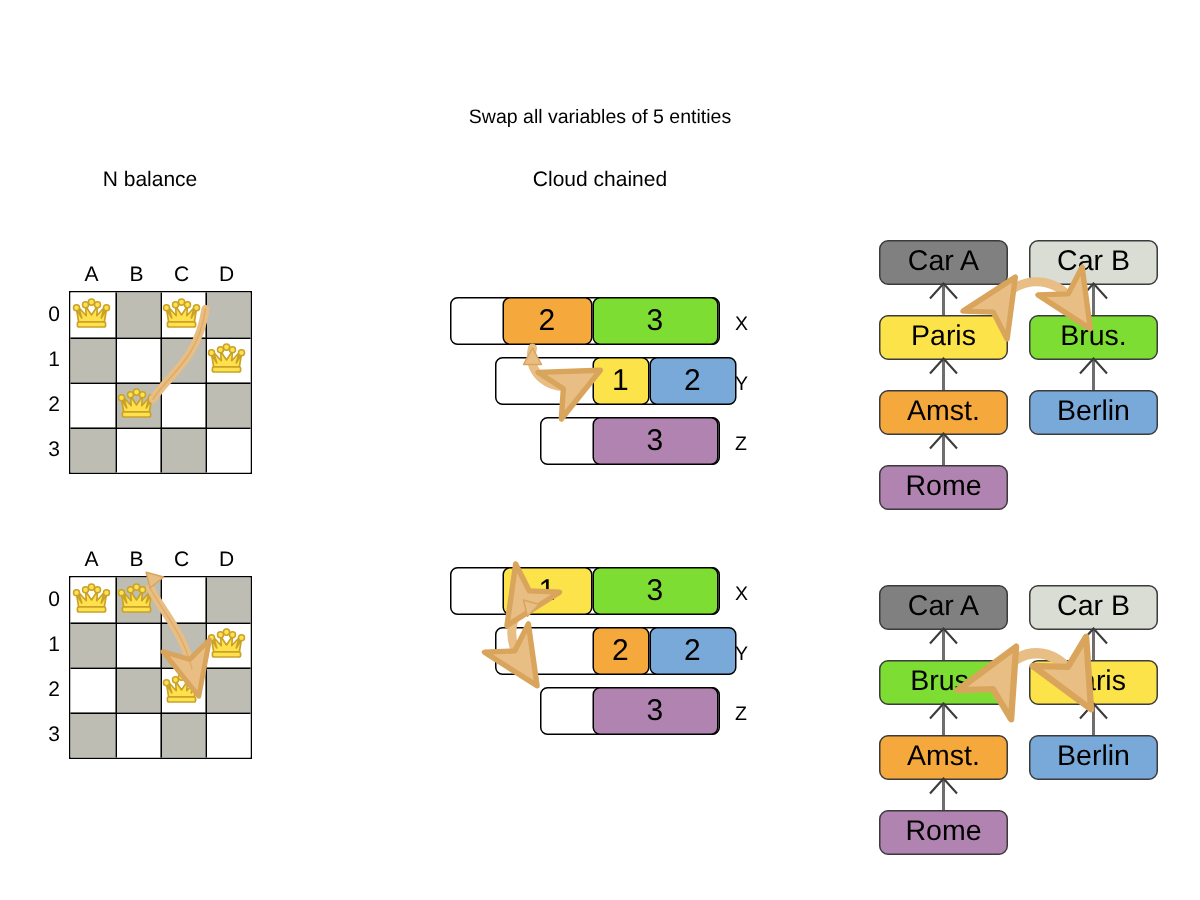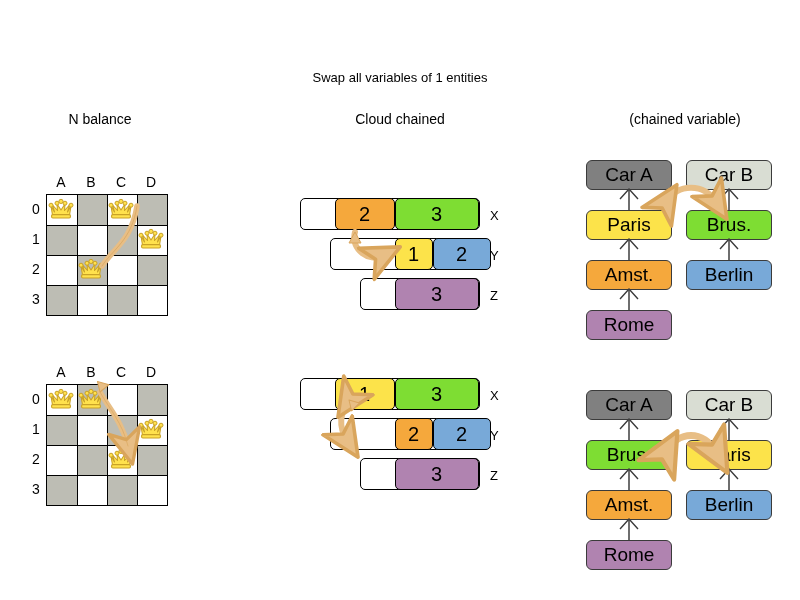--- a/index.html
+++ b/index.html
@@ -67,26 +67,25 @@
   }
   .vline{position:absolute;width:2.4px;background:#6e6e6e;}
 
   svg.ov{position:absolute;left:0;top:0;width:800px;height:600px;pointer-events:none;}
 </style>
 </head>
 <body>
 
 <div class="page">
 
-  <div class="subtitle">Swap all variables of 1 entities</div>
+  <div class="subtitle">Swap all variables of 5 entities</div>
 
   <div class="colhead" id="head-nqueens">N balance</div>
   <div class="colhead" id="head-cloud">Cloud chained</div>
   <div class="colhead" id="head-vrp">
-    <div>(chained variable)</div>
   </div>
 
   <div id="dyn">
       <div class="file-label" style="left:46px;top:174px;">A</div>
       <div class="file-label" style="left:76px;top:174px;">B</div>
       <div class="file-label" style="left:106px;top:174px;">C</div>
       <div class="file-label" style="left:136px;top:174px;">D</div>
       <div class="rank-label" style="left:29px;top:201px;">0</div>
       <div class="rank-label" style="left:29px;top:231px;">1</div>
       <div class="rank-label" style="left:29px;top:261px;">2</div>

